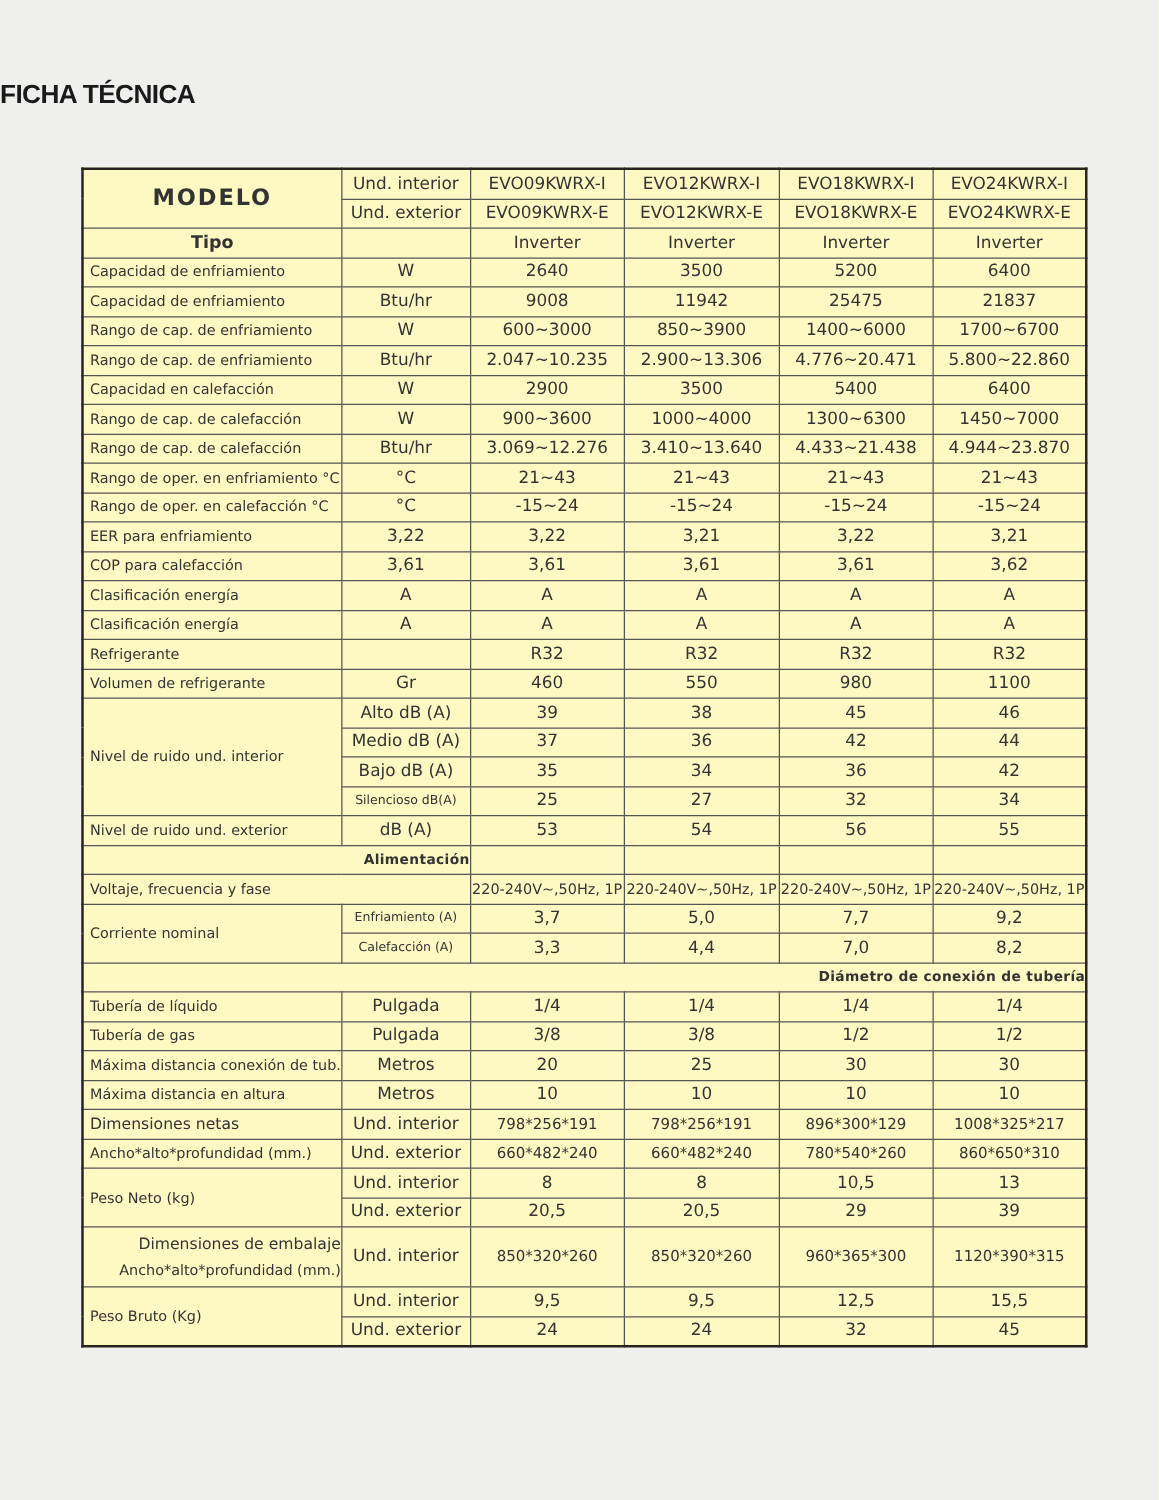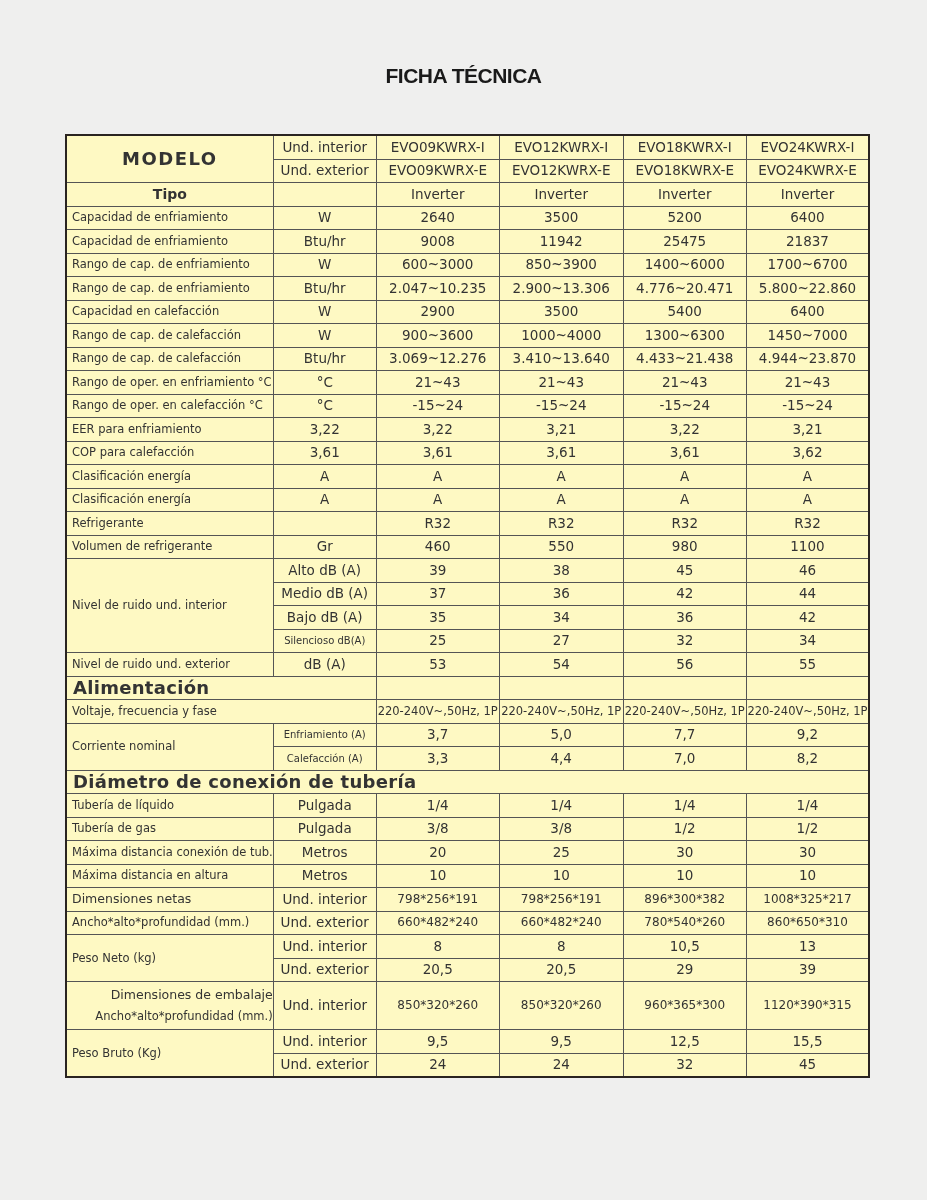--- a/index.html
+++ b/index.html
@@ -1,21 +1,21 @@
 <!DOCTYPE html>
 <html><head>
 <meta charset="utf-8">
 <style>
   html,body{margin:0;padding:0;}
   body{width:927px;height:1200px;background:#efefee;position:relative;overflow:hidden;font-family:"DejaVu Sans",sans-serif;color:#333;}
-  .title{position:absolute;left:0;top:64px;width:927px;text-align:center;font-family:"Liberation Sans",sans-serif;font-size:21px;font-weight:bold;color:#1a1a1a;letter-spacing:-0.5px;}
+  .title{position:absolute;left:0;top:64px;width:927px;text-align:left;font-family:"Liberation Sans",sans-serif;font-size:21px;font-weight:bold;color:#1a1a1a;letter-spacing:-0.5px;}
   table{position:absolute;left:65px;top:134px;border-collapse:collapse;background:#fef9c3;border:2.5px solid #2a2420;table-layout:fixed;}
   td{border:1px solid #555;padding:0;height:22.5px;text-align:center;font-size:13.5px;color:#333;white-space:nowrap;overflow:hidden;line-height:1.1;}
   td.lbl{text-align:left;padding-left:5px;font-size:11.5px;}
-  td.sec{text-align:left;padding-left:6px;font-size:18px;font-weight:bold;letter-spacing:0.3px;}
+  td.sec{text-align:right;padding-left:6px;font-size:11px;font-weight:bold;letter-spacing:0.3px;}
   td.modelo{font-size:18px;font-weight:bold;letter-spacing:1.5px;}
   td.tipo{font-size:14px;font-weight:bold;}
   td.small{font-size:10px;margin-top:39px;}
   td.volt{font-size:11.5px;}
   td.dim{font-size:12px;}
   .twoline{display:flex;flex-direction:column;gap:8px;align-items:flex-end;}
 </style>
 </head>
 <body>
 
@@ -278,21 +278,21 @@
       <td>10</td>
       <td>10</td>
       <td>10</td>
     </tr>
 
     <tr>
       <td class="lbl" style="font-size:12.5px">Dimensiones netas</td>
       <td>Und. interior</td>
       <td class="dim">798*256*191</td>
       <td class="dim">798*256*191</td>
-      <td class="dim">896*300*382</td>
+      <td class="dim">896*300*129</td>
       <td class="dim">1008*325*217</td>
     </tr>
     <tr>
       <td class="lbl">Ancho*alto*profundidad (mm.)</td>
       <td>Und. exterior</td>
       <td class="dim">660*482*240</td>
       <td class="dim">660*482*240</td>
       <td class="dim">780*540*260</td>
       <td class="dim">860*650*310</td>
     </tr>

